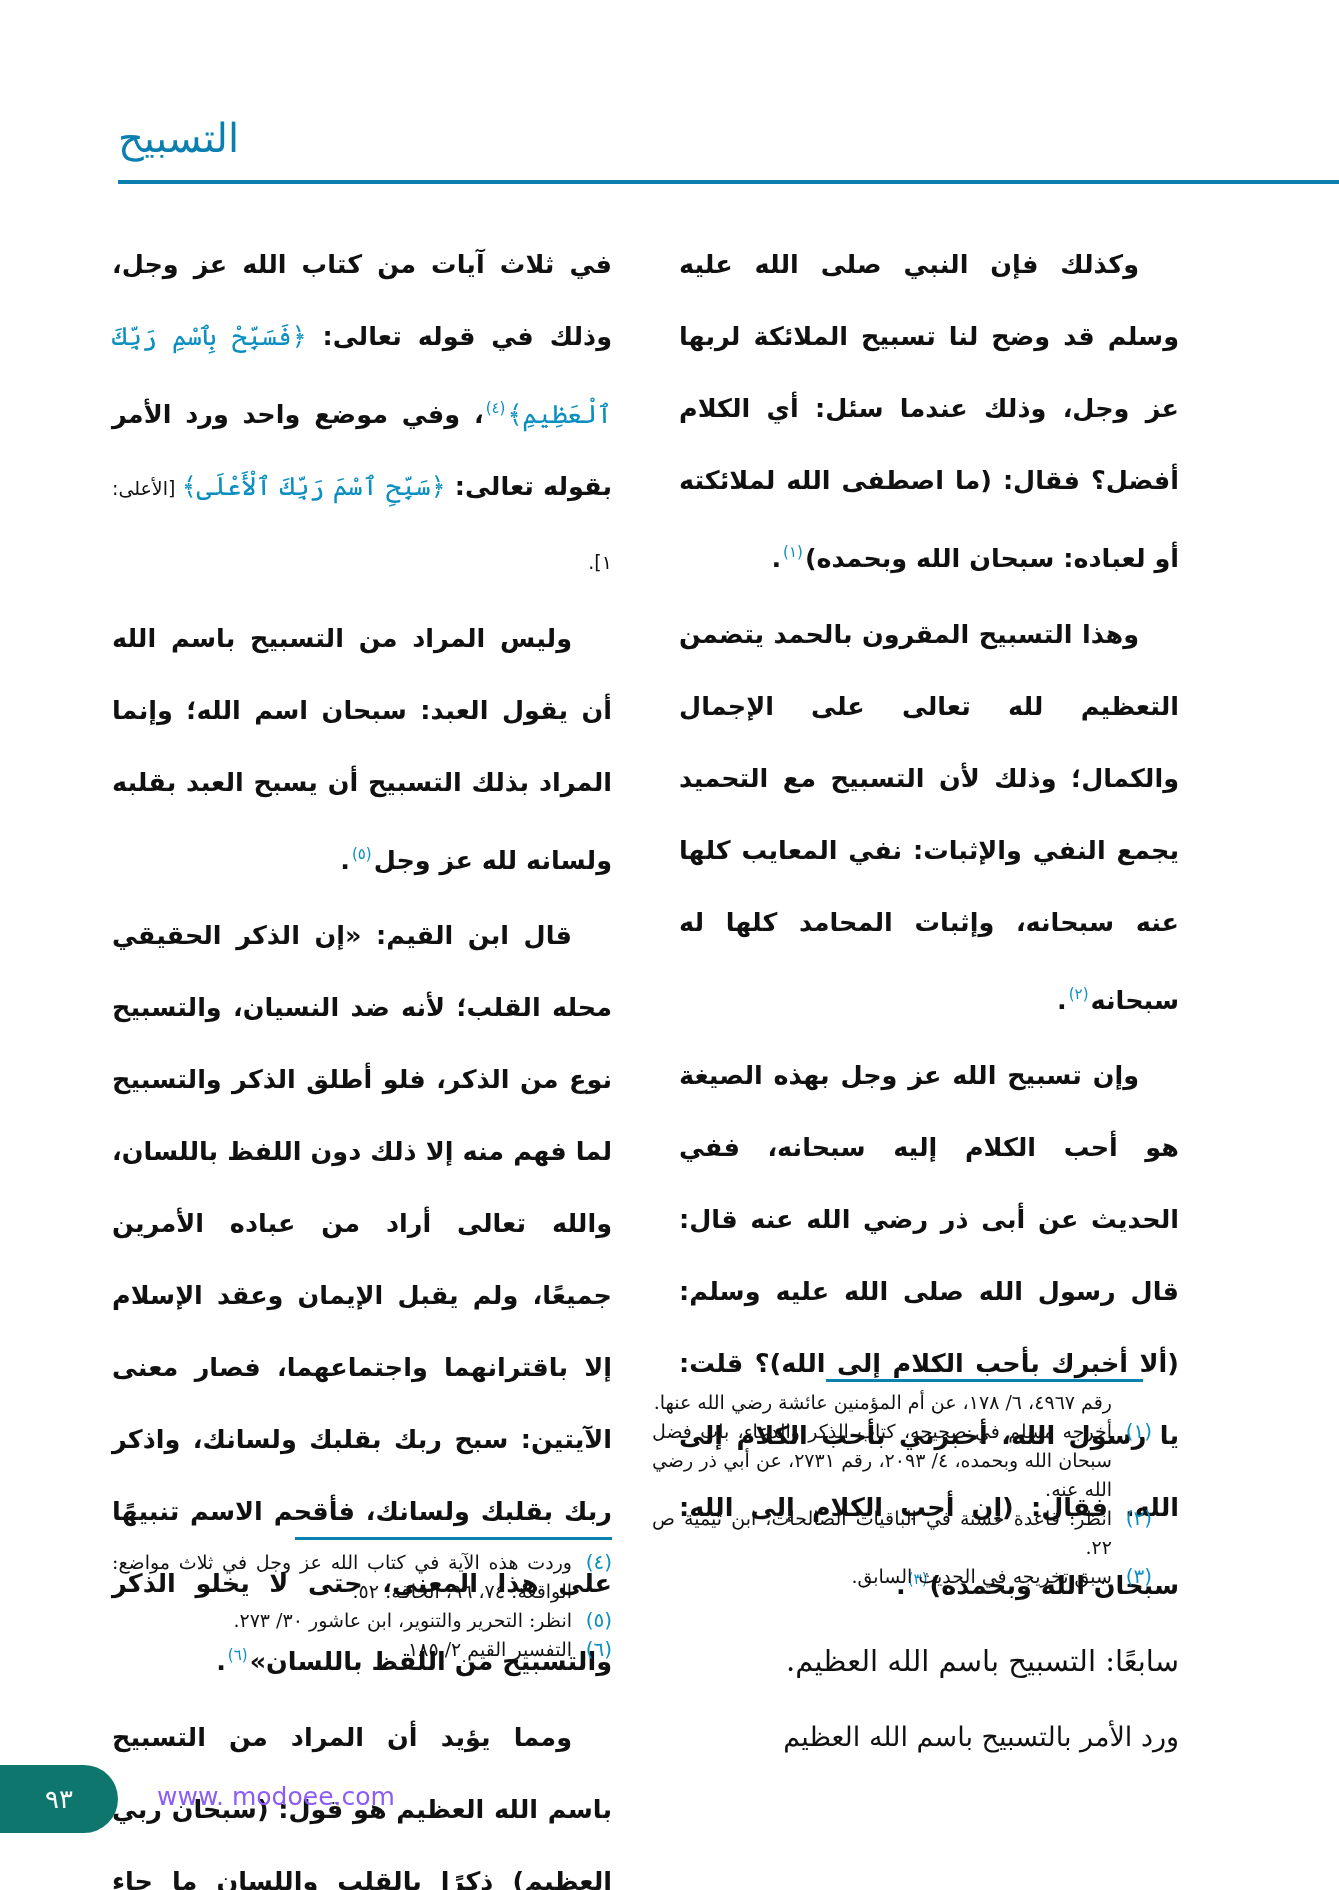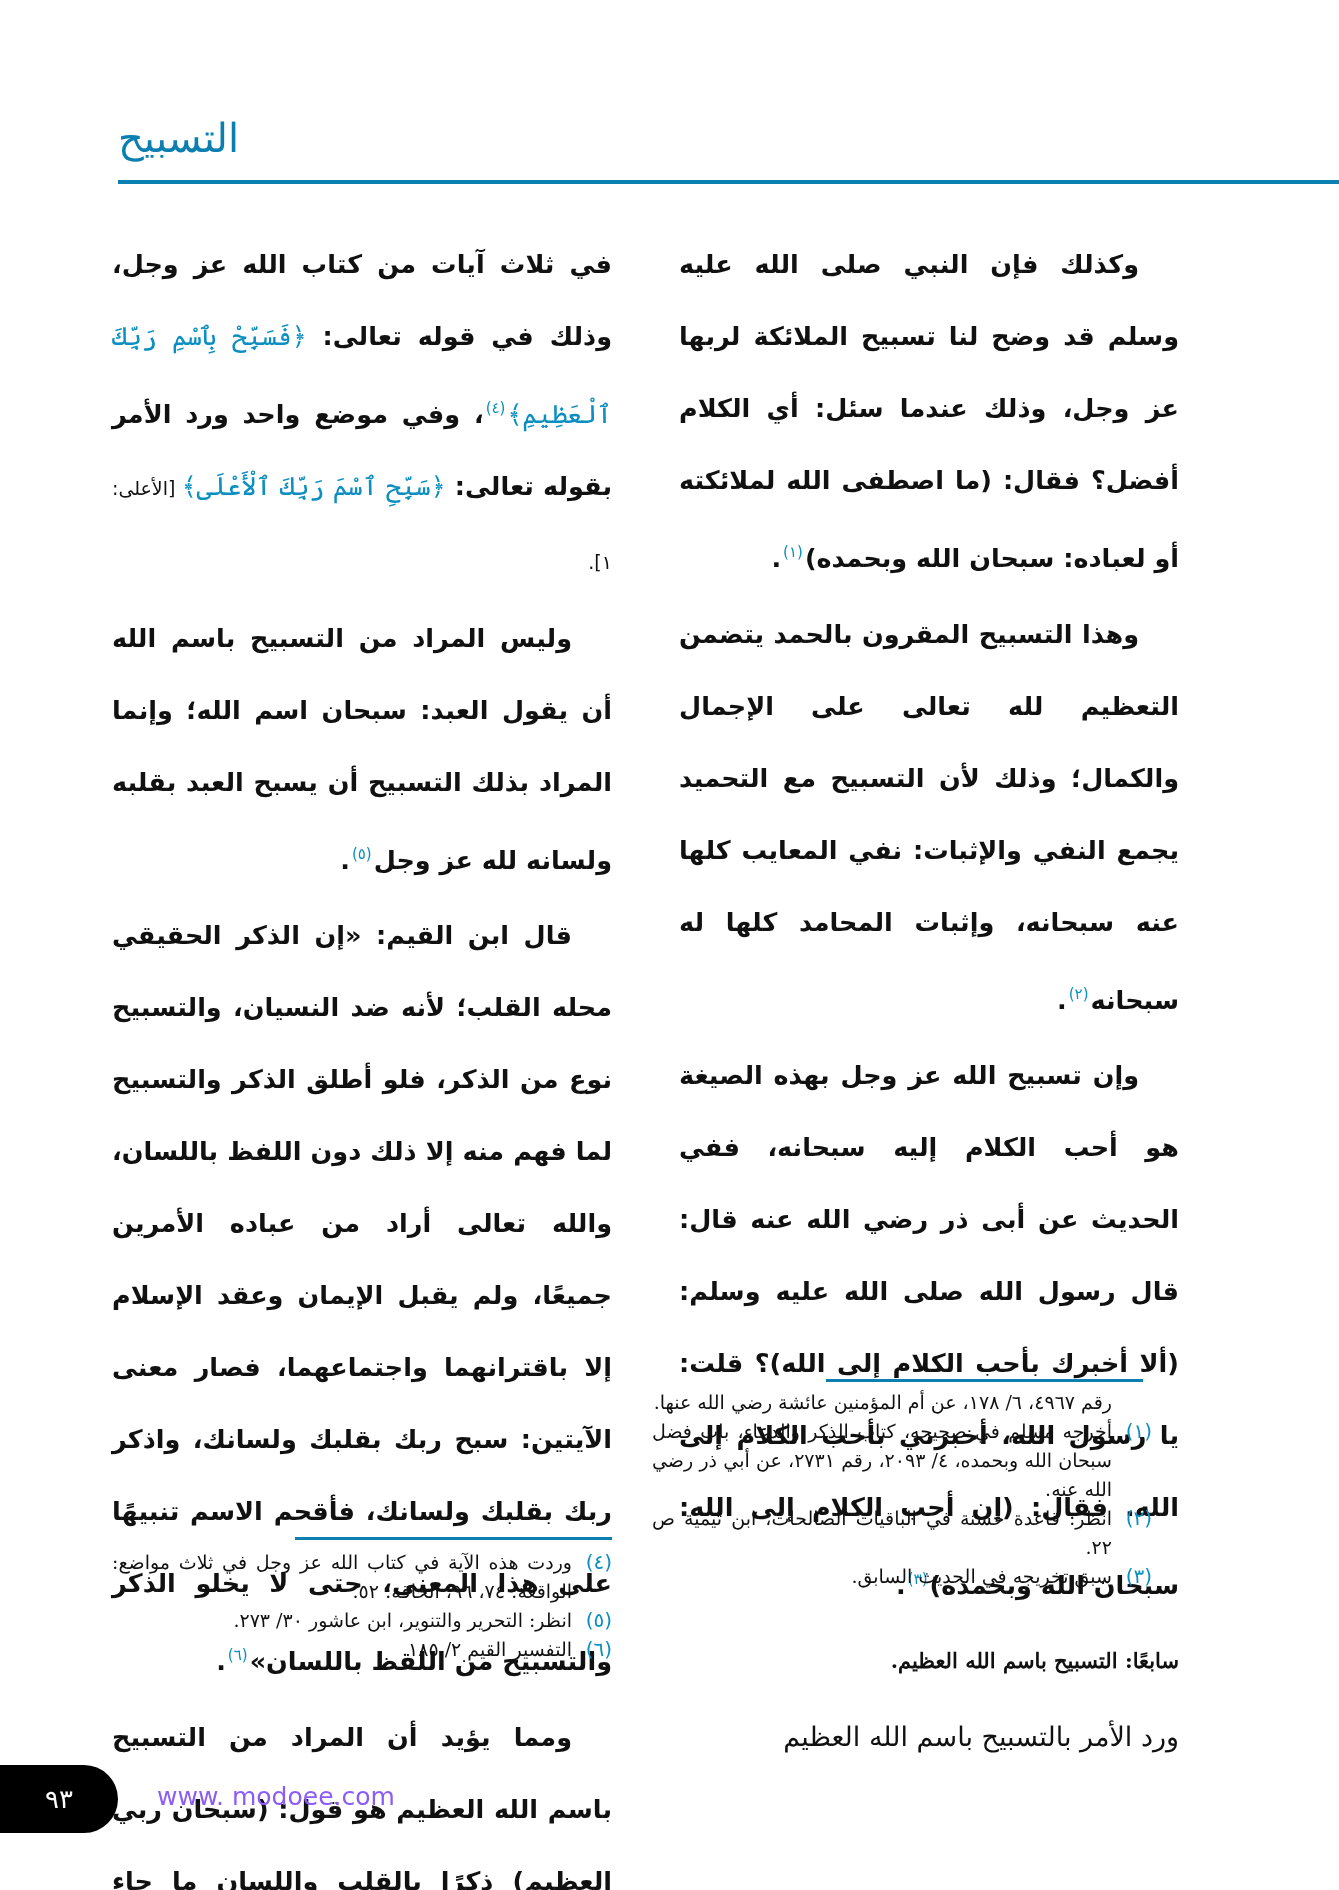--- a/index.html
+++ b/index.html
@@ -20,42 +20,42 @@
       position: absolute; top: 228px; width: 500px; direction: rtl;
       text-align: justify; font-weight: bold; font-size: 25.5px; line-height: 72px;
     }
     .col-right { left: 640px; margin-left: 39px; }
     .col-left { left: 112px; }
     .column p { margin: 0 0 4px 0; text-indent: 40px; }
     .column p.noindent { text-indent: 0; }
     .sup { color: #0b8ec0; font-size: 15px; vertical-align: super; font-weight: normal; margin: 0 2px; }
     .quran { color: #0b8ec0; font-family: "DejaVu Serif", serif; font-weight: normal; }
     .bracket-ref { font-weight: normal; font-size: 19px; }
-    .section-heading { font-weight: bold; font-family: "DejaVu Serif", serif; font-size: 21px; text-indent: 0 !important; }
+    .section-heading { font-weight: normal; font-family: "DejaVu Serif", serif; font-size: 29px; text-indent: 0 !important; }
     .section-line { font-weight: normal; font-family: "DejaVu Serif", serif; font-size: 27px; text-indent: 0 !important; }
 
     .fn-rule {
       position: absolute; height: 3px; background: #0b7fb0; width: 317px;
     }
     .fn-rule.right { left: 826px; top: 1379px; }
     .fn-rule.left  { left: 295px; top: 1537px; }
     .footnotes {
       position: absolute; width: 500px; direction: rtl; font-family: "DejaVu Serif", serif;
       font-size: 19px; line-height: 29px; font-weight: normal; color: #111; text-align: justify;
     }
     .fn-right { left: 640px; top: 1388px; margin-left: 12px; }
     .fn-left  { left: 112px; top: 1548px; }
     .fn-item { display: flex; flex-direction: row; }
     .fn-num { color: #0b8ec0; width: 40px; flex: 0 0 40px; font-family: "DejaVu Sans", sans-serif; font-size: 20px; }
     .fn-text { flex: 1; }
     .fn-cont { padding-right: 40px; }
 
     .page-tab {
       position: absolute; left: 0; top: 1765px; width: 118px; height: 68px;
-      background: #000000; border-radius: 0 34px 34px 0; color: #fff;
+      background: #0f766e; border-radius: 0 34px 34px 0; color: #fff;
       display: flex; align-items: center; justify-content: center;
       font-family: "DejaVu Sans", sans-serif; font-size: 26px;
     }
     .site-url {
       position: absolute; left: 157px; top: 1782px; color: #8b5cf6;
       font-family: "DejaVu Sans", sans-serif; font-size: 25px;
     }
   </style>
 </head>
 <body>

